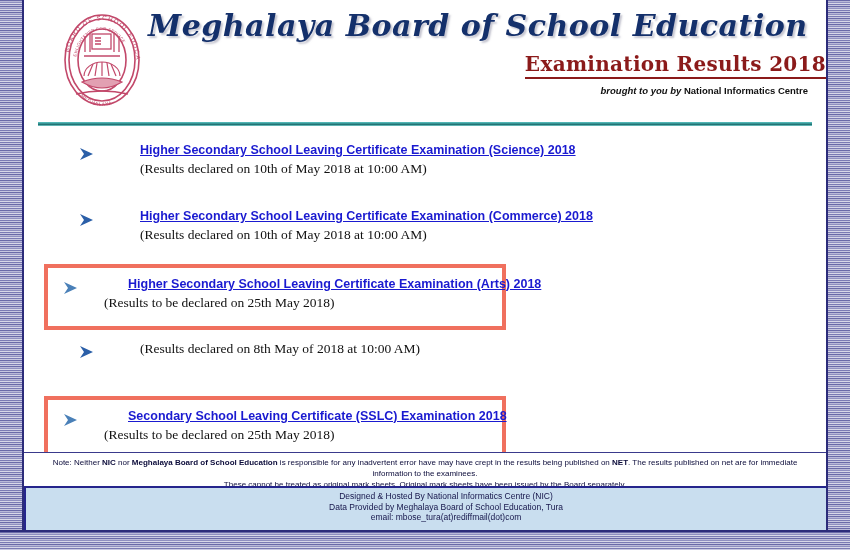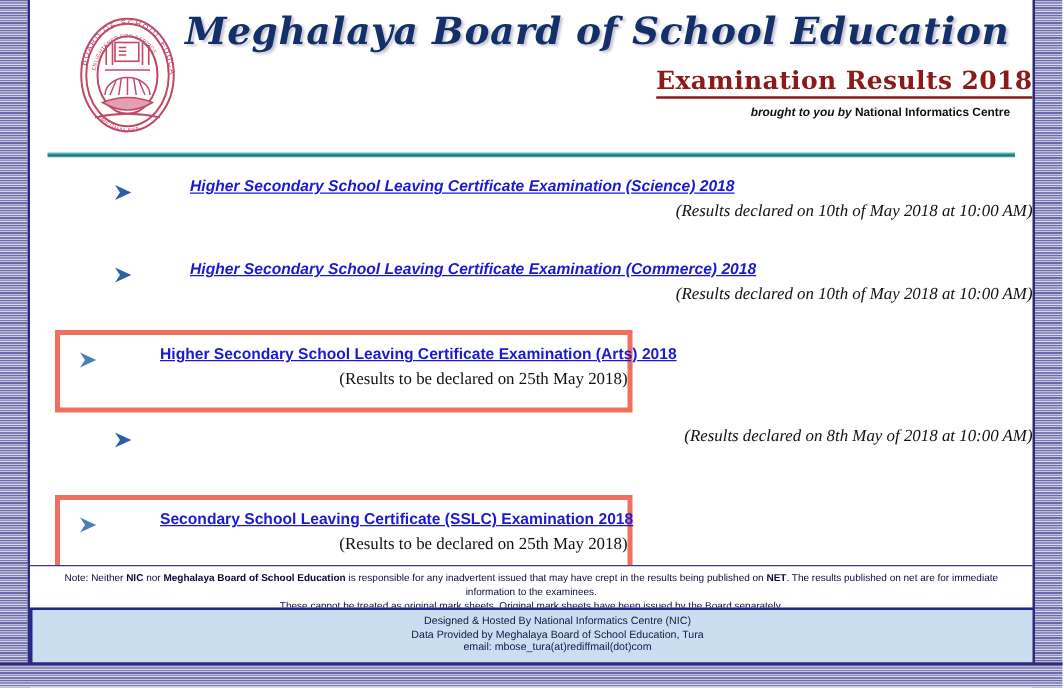--- a/index.html
+++ b/index.html
@@ -145,21 +145,21 @@
     height: 66px;
     box-sizing: border-box;
   }
   .result-row.highlighted {
     margin-left: 20px;
     margin-right: 0;
     width: 462px;
     border: 4px solid #f0705e;
     background: #ffffff;
   }
-  .result-row.plain { padding-left: 36px; font-style: italic; }
+  .result-row.plain { padding-left: 24px; }
 
   .row-inner {
     position: relative;
     padding-left: 24px;
     padding-top: 8px;
   }
   .result-row.highlighted .row-inner { padding-top: 6px; padding-left: 4px; }
 
   .arrow-icon {
     position: absolute;
@@ -185,21 +185,20 @@
   .result-row.highlighted .exam-link { margin-left: 76px; }
 
   .exam-note {
     margin-left: 68px;
     margin-top: 3px;
     font-family: "Liberation Serif", serif;
     font-size: 13.5px;
     color: #111111;
     line-height: 16px;
     white-space: nowrap;
-    text-align: right;
   }
   .result-row.highlighted .exam-note { margin-left: 52px; }
 
   
   .note-box {
     position: absolute;
     left: 0;
     top: 452px;
     width: 802px;
     box-sizing: border-box;
@@ -359,21 +358,21 @@
             </svg>
           </span>
           <a class="exam-link">Secondary School Leaving Certificate (SSLC) Examination 2018</a>
           <div class="exam-note">(Results to be declared on 25th May 2018)</div>
         </div>
       </div>
 
     </div>
 
     <div class="note-box">
-      <div class="note-line"><span>Note: Neither </span><b>NIC</b><span> nor </span><b>Meghalaya Board of School Education</b><span> is responsible for any inadvertent issued that may have crept in the results being published on </span><b>NET</b><span>. The results published on net are for immediate information to the examinees.</span></div>
+      <div class="note-line"><span>Note: Neither </span><b>NIC</b><span> nor </span><b>Meghalaya Board of School Education</b><span> is responsible for any inadvertent error have may have crept in the results being published on </span><b>NET</b><span>. The results published on net are for immediate information to the examinees.</span></div>
       <div class="note-line">These cannot be treated as original mark sheets. Original mark sheets have been issued by the Board separately.</div>
     </div>
 
     <div class="footer">
       <div class="footer-line">Designed &amp; Hosted By National Informatics Centre (NIC)</div>
       <div class="footer-line">Data Provided by Meghalaya Board of School Education, Tura</div>
       <div class="footer-line">email: mbose_tura(at)rediffmail(dot)com</div>
     </div>
 
   </div>

